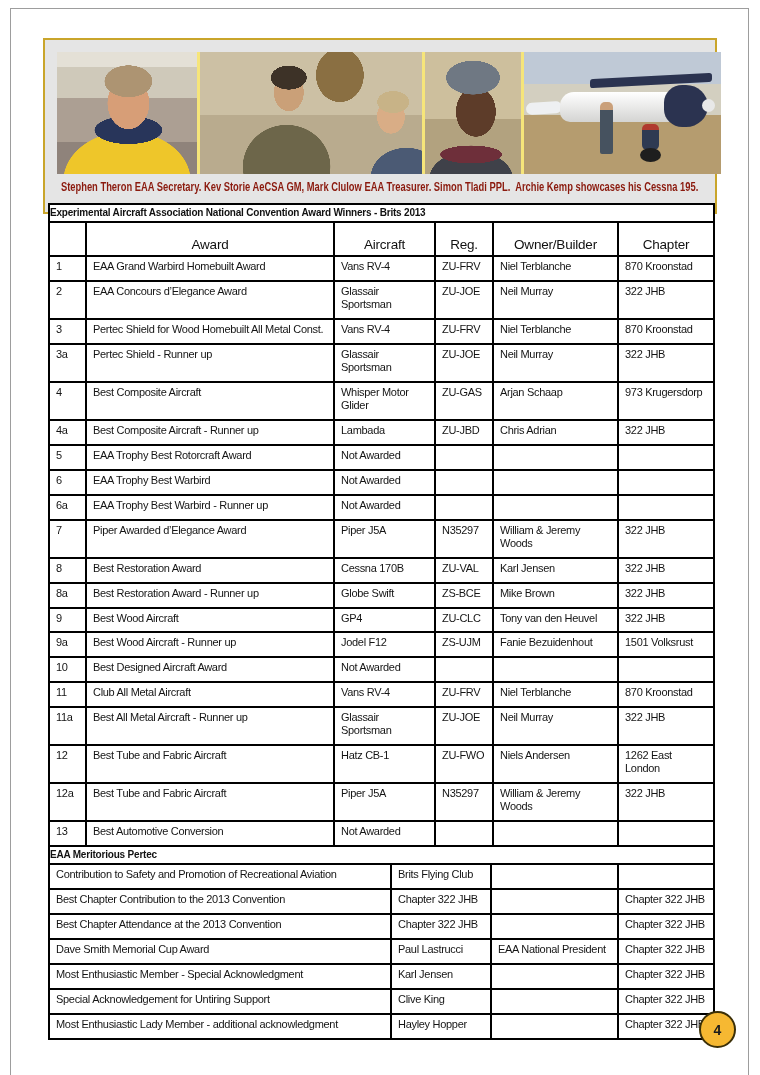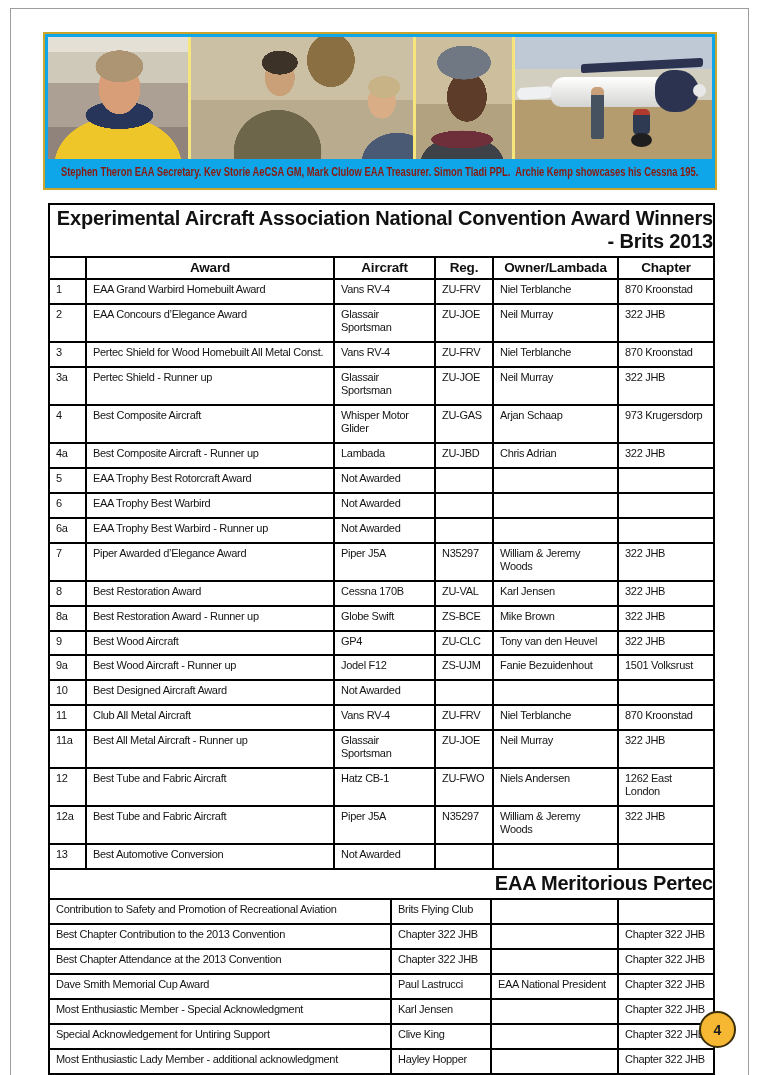--- a/index.html
+++ b/index.html
@@ -9,22 +9,22 @@
     font-family:"Liberation Sans",sans-serif;
     color:#111;
   }
   
   .page-frame{
     position:absolute;left:10px;top:8px;width:737px;height:1100px;
     border:1px solid #9d9d9d;border-bottom:none;pointer-events:none;
   }
   
   .photo-block{
-    position:absolute;left:43px;top:32px;width:674px;box-sizing:border-box;
-    border:2px solid #c9a52b;background:#0ea5e9;padding:3px;
+    position:absolute;left:43px;top:38px;width:674px;box-sizing:border-box;
+    border:2px solid #c9a52b;background:#e5e5e5;padding:12px;
   }
   .photo-strip{display:flex;gap:3px;height:122px;background:#f6e57a;}
   .photo{position:relative;overflow:hidden;flex:none;height:122px;}
   .photo.p1{width:140px;background:
     radial-gradient(ellipse 24px 16px at 51% 24%, #ad9472 0 99%, transparent 100%),
     radial-gradient(ellipse 21px 26px at 51% 42%, #d79e77 0 99%, transparent 100%),
     radial-gradient(ellipse 34px 14px at 51% 64%, #28355a 0 99%, transparent 100%),
     radial-gradient(ellipse 64px 50px at 50% 106%, #eec62a 0 99%, transparent 100%),
     linear-gradient(180deg,#e4e0d6 0 12%,#cfc9ba 12% 38%,#ac9f93 38% 74%,#8f837b 74% 100%);}
   .photo.p2{width:222px;background:
@@ -58,22 +58,22 @@
   }
   .caption span{
     display:inline-block;white-space:pre;
     font-size:12px;font-weight:bold;color:#8b1a0e;
     transform:scaleX(0.78);transform-origin:50% 50%;
   }
   
   .tables{position:absolute;left:48px;top:203px;width:665px;}
   table{border-collapse:collapse;table-layout:fixed;width:665px;background:#fff;}
   th,td{border:2px solid #000;overflow:hidden;}
-  .tbl-title{font-size:20px;font-weight:bold;text-align:right;padding:2px 0 3px;letter-spacing:-0.2px;}
-  .hdr th{font-size:13.5px;font-weight:bold;text-align:center;padding:2px 2px 3px;letter-spacing:-0.2px;}
+  .tbl-title{font-size:10px;font-weight:bold;text-align:left;padding:2px 0 3px;letter-spacing:-0.2px;}
+  .hdr th{font-size:13.5px;font-weight:normal;text-align:center;padding:14px 2px 3px;letter-spacing:-0.2px;}
   td{
     font-size:11px;letter-spacing:-0.3px;line-height:1.18;
     padding:3px 5px 7px 6px;vertical-align:top;text-align:left;color:#141414;
   }
   table.merit{margin-top:-2px;}
   
   .page-num{
     position:absolute;left:699px;top:1011px;width:37px;height:37px;border-radius:50%;
     background:#f6b832;border:2px solid #3c3008;box-sizing:border-box;
     display:flex;align-items:center;justify-content:center;
@@ -118,21 +118,21 @@
     </colgroup>
     <thead>
       <tr>
         <th colspan="6" class="tbl-title">Experimental Aircraft Association National Convention Award Winners - Brits 2013</th>
       </tr>
       <tr class="hdr">
         <th></th>
         <th>Award</th>
         <th>Aircraft</th>
         <th>Reg.</th>
-        <th>Owner/Lambada</th>
+        <th>Owner/Builder</th>
         <th>Chapter</th>
       </tr>
     </thead>
     <tbody>
         <tr>
           <td>1</td>
           <td>EAA Grand Warbird Homebuilt Award</td>
           <td>Vans RV-4</td>
           <td>ZU-FRV</td>
           <td>Niel Terblanche</td>

